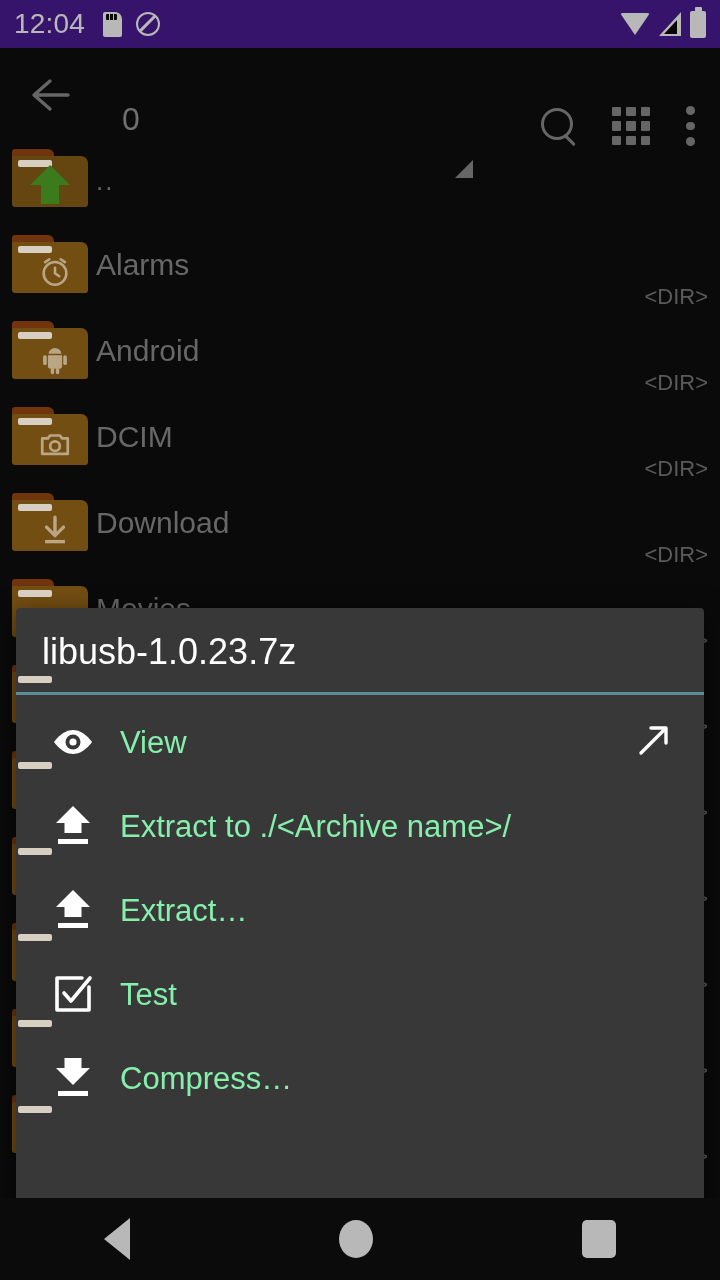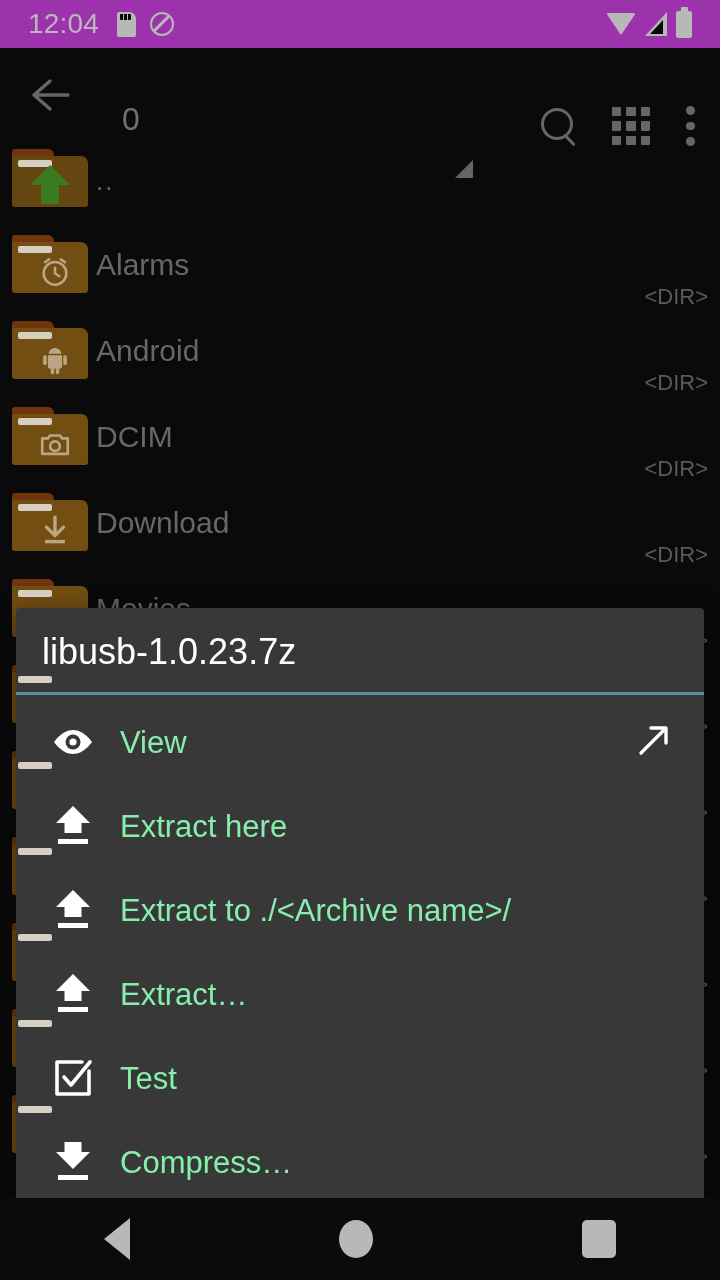--- a/index.html
+++ b/index.html
@@ -7,22 +7,22 @@
     width:720px; height:1280px;
     background:#000;
     font-family:"Liberation Sans", sans-serif;
     overflow:hidden;
   }
   #screen { position:relative; width:720px; height:1280px; background:#0e0e0e; overflow:hidden; }
 
   
   .statusbar {
     position:absolute; top:0; left:0; width:720px; height:48px;
-    background:#d946ef; display:flex; align-items:center;
-    padding:0 28px; color:#fff;
+    background:#4c1d95; display:flex; align-items:center;
+    padding:0 14px; color:#fff;
   }
   .status-time { font-size:28px; letter-spacing:.2px; color:#fff; }
   .status-left-icons { display:flex; align-items:center; gap:14px; margin-left:18px; }
   .status-right { margin-left:auto; display:flex; align-items:center; gap:9px; }
   .sd-icon { width:19px; height:25px; background:#fff;
              border-radius:2px 7px 2px 2px; position:relative; }
   .sd-icon::after { content:""; position:absolute; top:2px; left:3px; width:11px; height:6px;
              background:#0b0b0b;
              box-shadow: 0 0 0 0 #0b0b0b; border-radius:1px;
              background-image:linear-gradient(90deg,#0b0b0b 0 3px, transparent 3px 4px, #0b0b0b 4px 7px, transparent 7px 8px, #0b0b0b 8px 11px);
@@ -302,29 +302,20 @@
         </span>
         <span class="mlabel">View</span>
         <span class="mtrail">
           <svg width="40" height="40" viewBox="0 0 40 40">
             <path d="M7 33 L31 9" stroke="#fff" stroke-width="3.4" stroke-linecap="round"></path>
             <path d="M17 8 H32 V23" stroke="#fff" stroke-width="3.4" fill="none" stroke-linecap="round" stroke-linejoin="round"></path>
           </svg>
         </span>
       </div>
 
-      <div class="mrow">
-        <span class="mic">
-          <svg width="42" height="44" viewBox="0 0 42 44">
-            <path d="M21 2 L38 19 H29.5 V29 H12.5 V19 H4 Z" fill="#fff"></path>
-            <rect x="6" y="35" width="30" height="5" fill="#fff"></rect>
-          </svg>
-        </span>
-        <span class="mlabel">Extract here</span>
-      </div>
 
       <div class="mrow">
         <span class="mic">
           <svg width="42" height="44" viewBox="0 0 42 44">
             <path d="M21 2 L38 19 H29.5 V29 H12.5 V19 H4 Z" fill="#fff"></path>
             <rect x="6" y="35" width="30" height="5" fill="#fff"></rect>
           </svg>
         </span>
         <span class="mlabel">Extract to ./&lt;Archive name&gt;/</span>
       </div>

